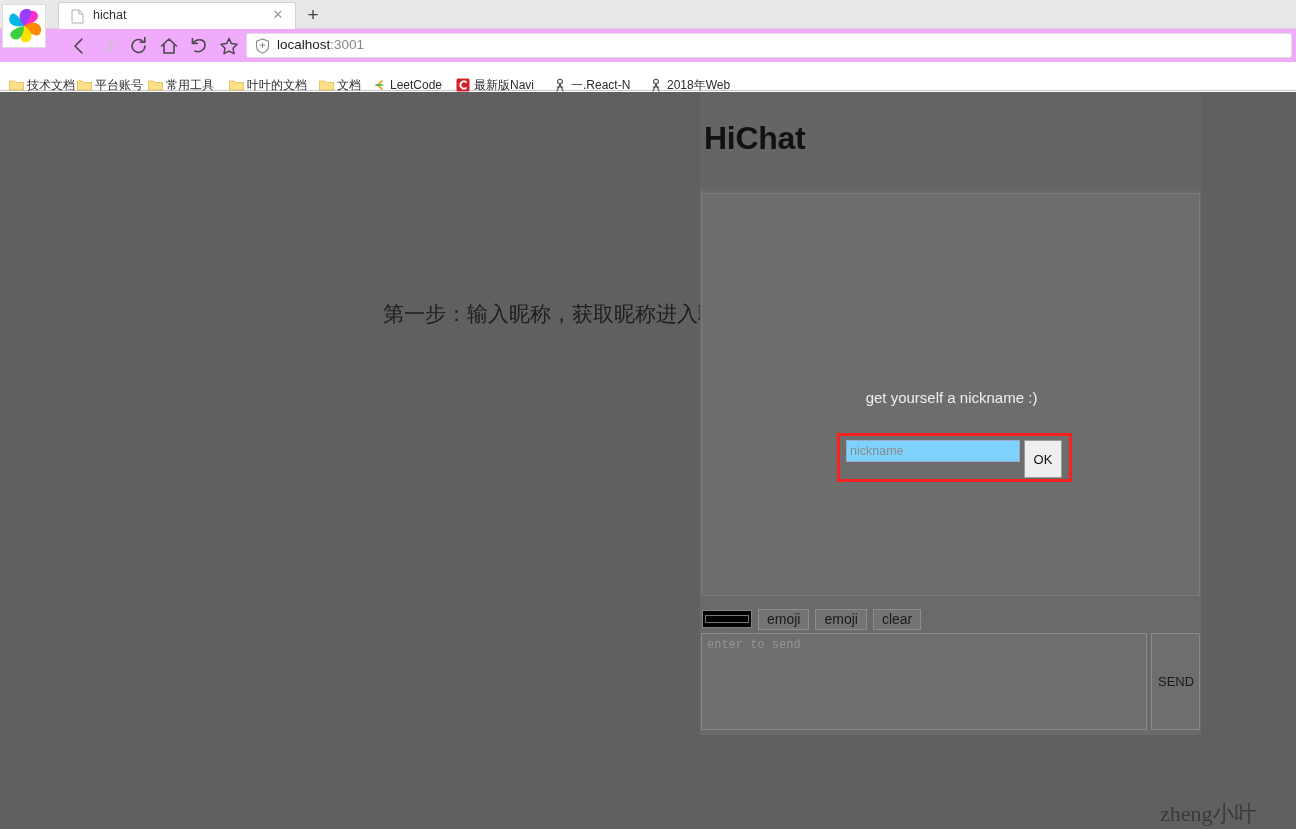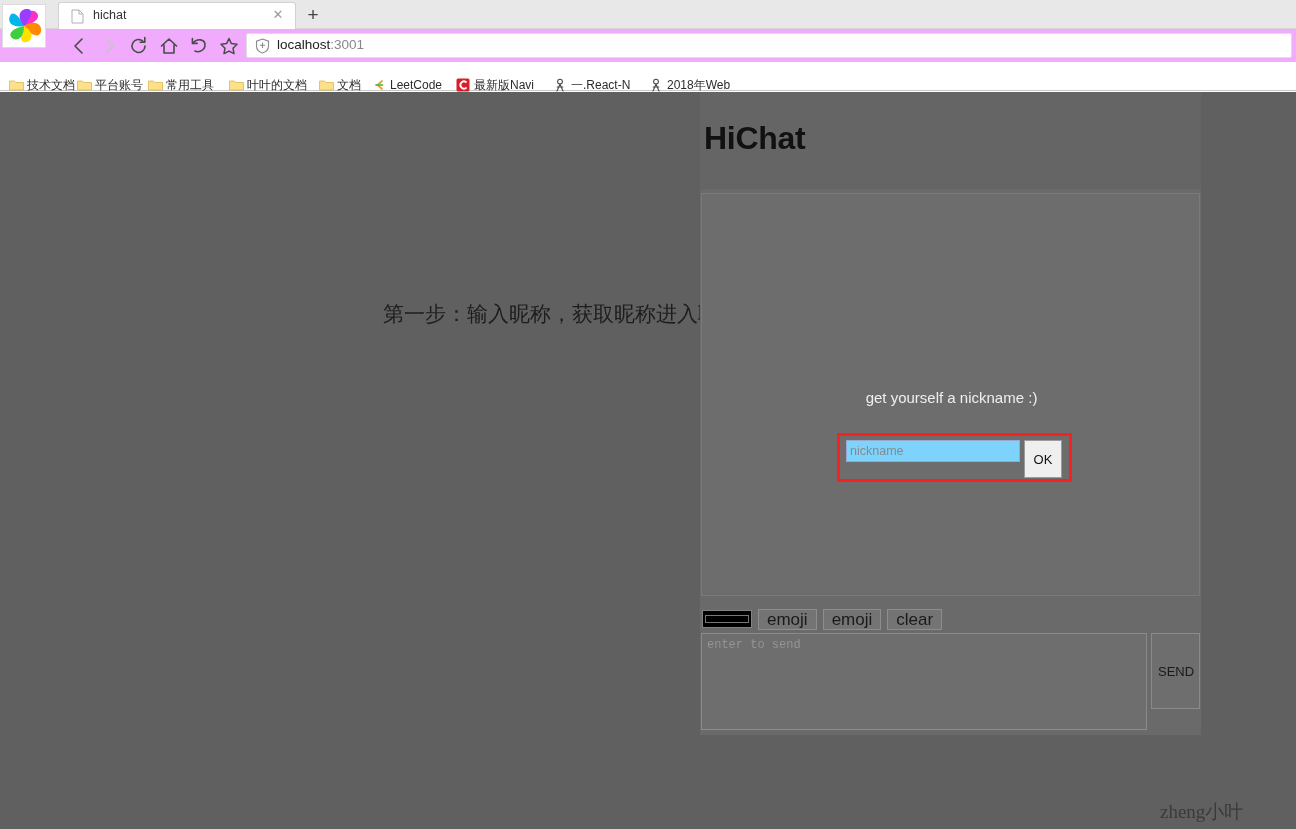--- a/index.html
+++ b/index.html
@@ -135,21 +135,21 @@
     position: absolute; left: 383px; top: 208px;
     font-family: "Liberation Serif", serif;
     font-size: 21px;
     color: #1d1d1d;
     white-space: nowrap;
   }
 
   #watermark {
     position: absolute; left: 1160px; top: 799px;
     font-family: "Liberation Serif", serif;
-    font-size: 19px;
+    font-size: 22px;
     color: #3a3a3a;
     white-space: nowrap;
   }
 
   
   #hichat-app {
     position: absolute; left: 700px; top: 0px;
     width: 501px; height: 643px;
     background: #6a6a6a;
   }
@@ -230,21 +230,21 @@
     padding: 0;
     cursor: pointer;
   }
   .tool-button {
     height: 21px;
     margin-left: 6px;
     padding: 0 8px;
     background: #747474;
     border: 1px solid #8d8d8d;
     font-family: "Liberation Sans", sans-serif;
-    font-size: 17px;
+    font-size: 14px;
     color: #1a1a1a;
     cursor: pointer;
   }
 
   
   #compose-row {
     position: absolute; left: 1px; top: 541px;
     width: 499px; height: 99px;
     display: flex;
   }
@@ -254,21 +254,21 @@
     border: 1px solid #8a8a8a;
     font-family: "Liberation Mono", monospace;
     font-size: 12px;
     color: #111;
     padding: 4px 5px;
     resize: none;
     outline: none;
   }
   #compose-textarea::placeholder { color: #949494; }
   #send-button {
-    width: 49px; height: 76px;
+    width: 49px; height: 97px;
     margin-left: 4px;
     background: #6e6e6e;
     border: 1px solid #8a8a8a;
     font-family: "Liberation Sans", sans-serif;
     font-size: 13px;
     color: #1a1a1a;
     cursor: pointer;
   }
 </style>
 </head>

